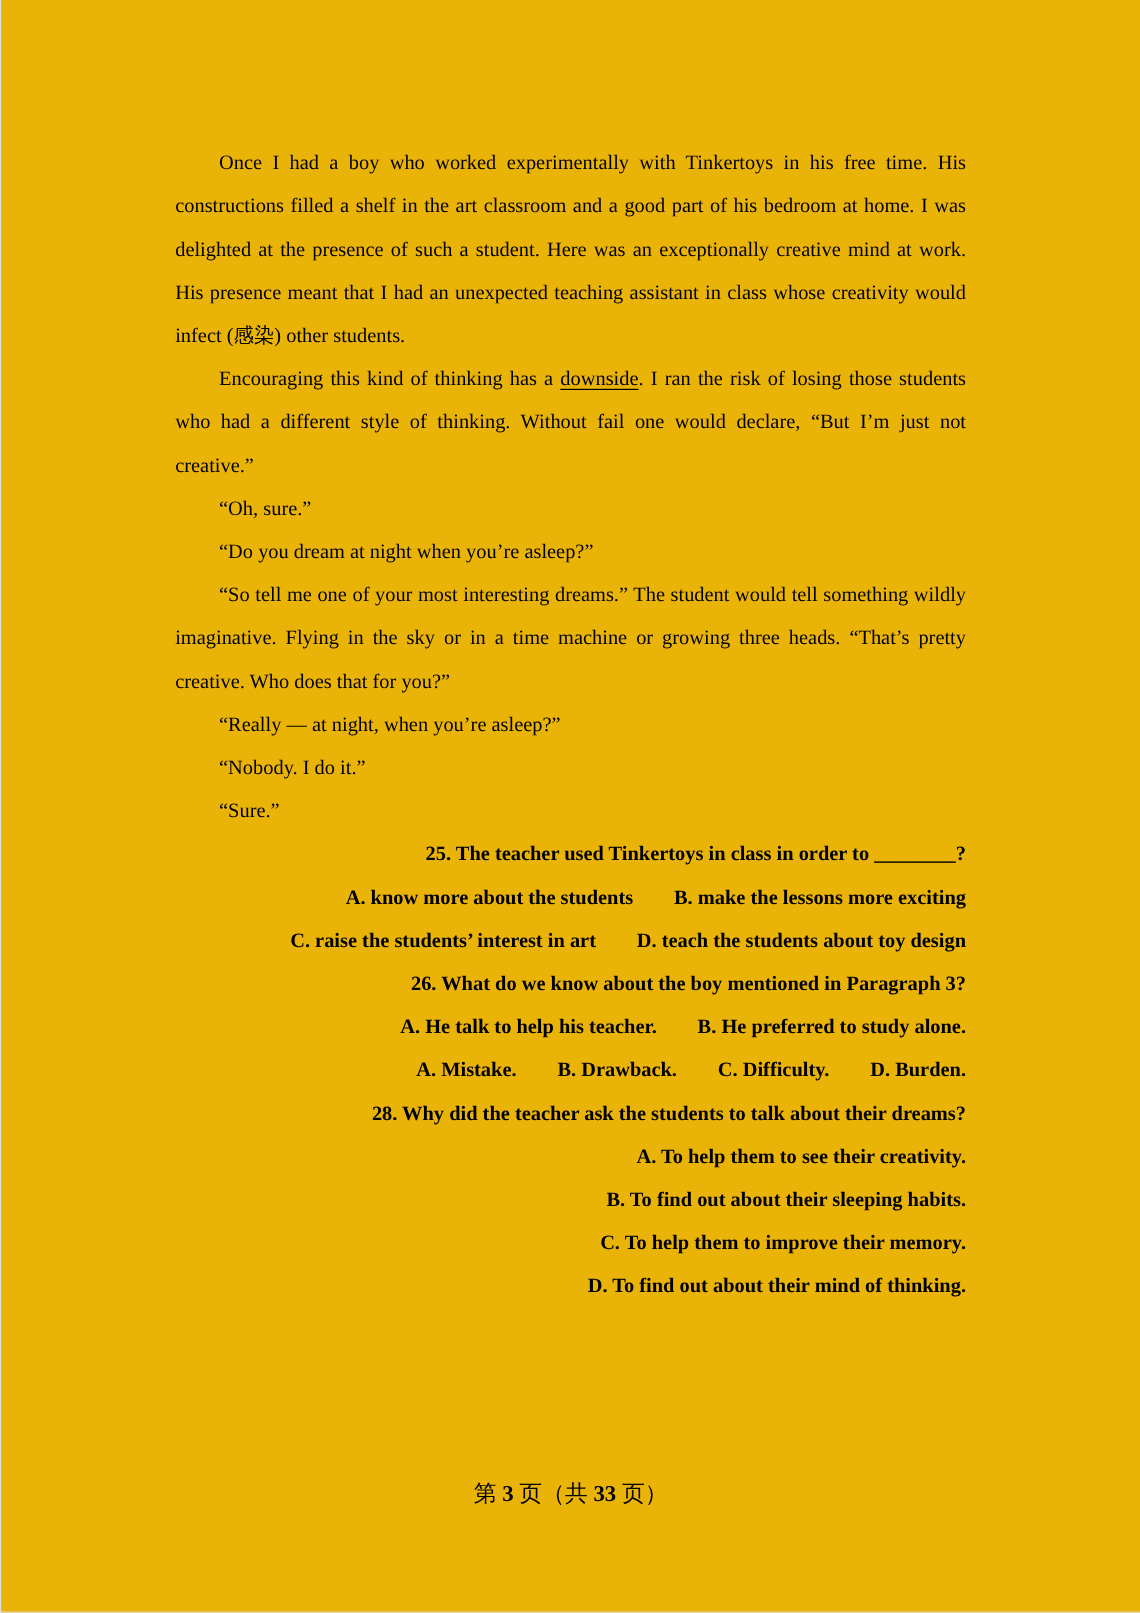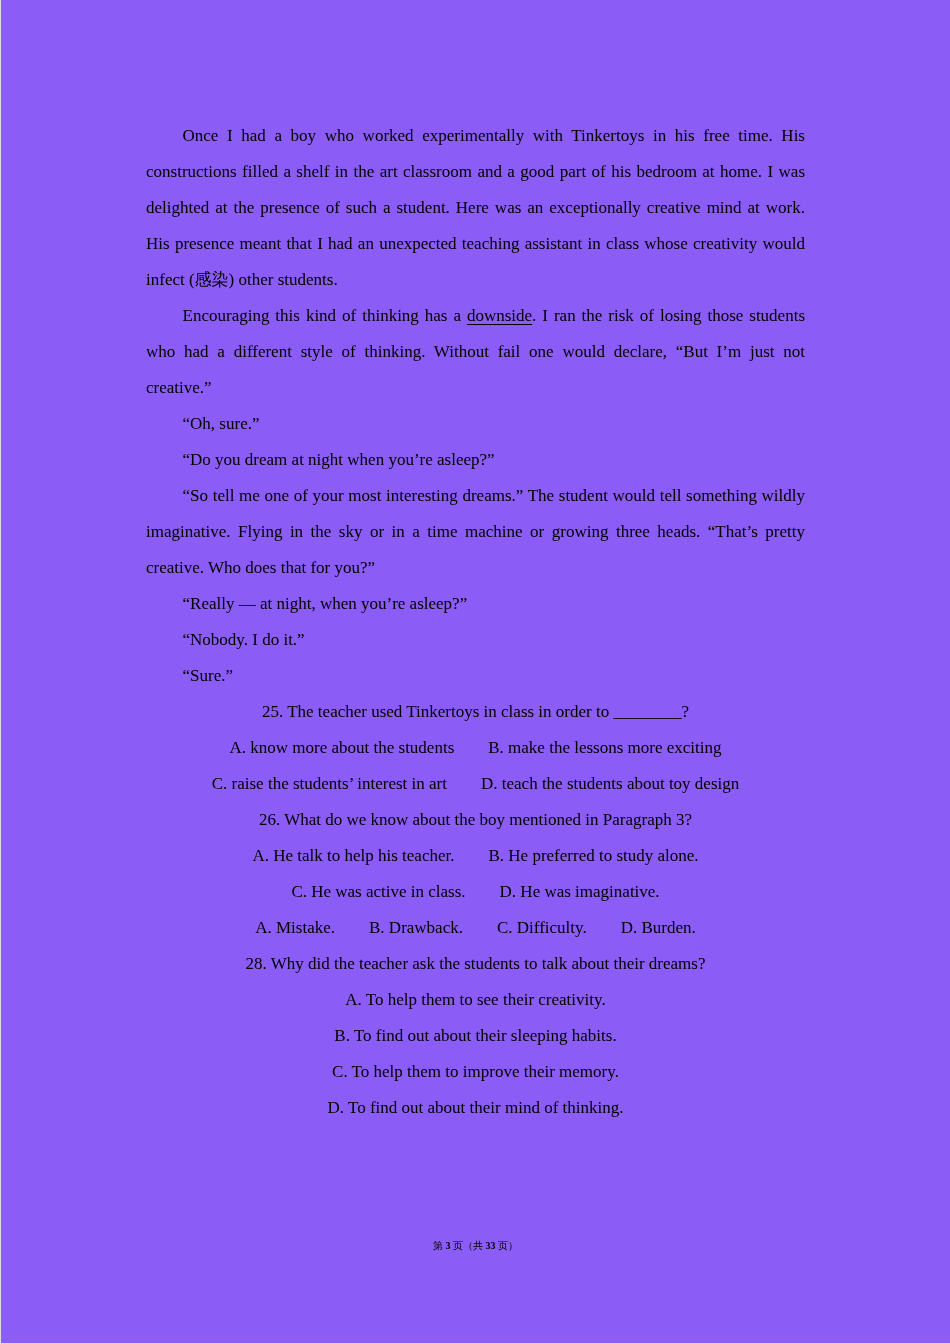--- a/index.html
+++ b/index.html
@@ -17,47 +17,48 @@
     position: relative;
     overflow: hidden;
   }
   .page {
     position: absolute;
     inset: 0;
     box-sizing: border-box;
     padding: 118px 145px 0 145px;
     border-left: 1px solid #dcdcdc;
     border-bottom: 1px solid #dcdcdc;
-    background: #8b5cf6;
+    background: #eab308;
   }
   p {
     margin: 0;
     padding: 0;
   }
   .passage p {
     text-indent: 2.15em;
     text-align: justify;
   }
   .u {
     text-decoration: underline;
     text-underline-offset: 3px;
   }
   .questions p {
-    text-align: center;
+    text-align: right;
+    font-weight: bold;
   }
   .opts .opt:not(:last-child) {
     margin-right: 2em;
   }
   .footer {
     position: absolute;
     left: 0;
     right: 0;
     bottom: 88px;
     text-align: center;
-    font-size: 10px;
+    font-size: 19px;
     line-height: 18px;
     color: #000000;
   }
   .footer .num {
     font-weight: bold;
   }
 </style>
 </head>
 <body>
 
@@ -84,23 +85,20 @@
       <p class="opts">
         <span class="opt">C. raise the students’ interest in art</span><span class="opt">D. teach the students about toy design</span>
       </p>
     </div>
 
     <div class="question">
       <p class="stem">26. What do we know about the boy mentioned in Paragraph 3?</p>
       <p class="opts">
         <span class="opt">A. He talk to help his teacher.</span><span class="opt">B. He preferred to study alone.</span>
       </p>
-      <p class="opts">
-        <span class="opt">C. He was active in class.</span><span class="opt">D. He was imaginative.</span>
-      </p>
     </div>
 
     <div class="question">
       <p class="opts">
         <span class="opt">A. Mistake.</span><span class="opt">B. Drawback.</span><span class="opt">C. Difficulty.</span><span class="opt">D. Burden.</span>
       </p>
     </div>
 
     <div class="question">
       <p class="stem">28. Why did the teacher ask the students to talk about their dreams?</p>

